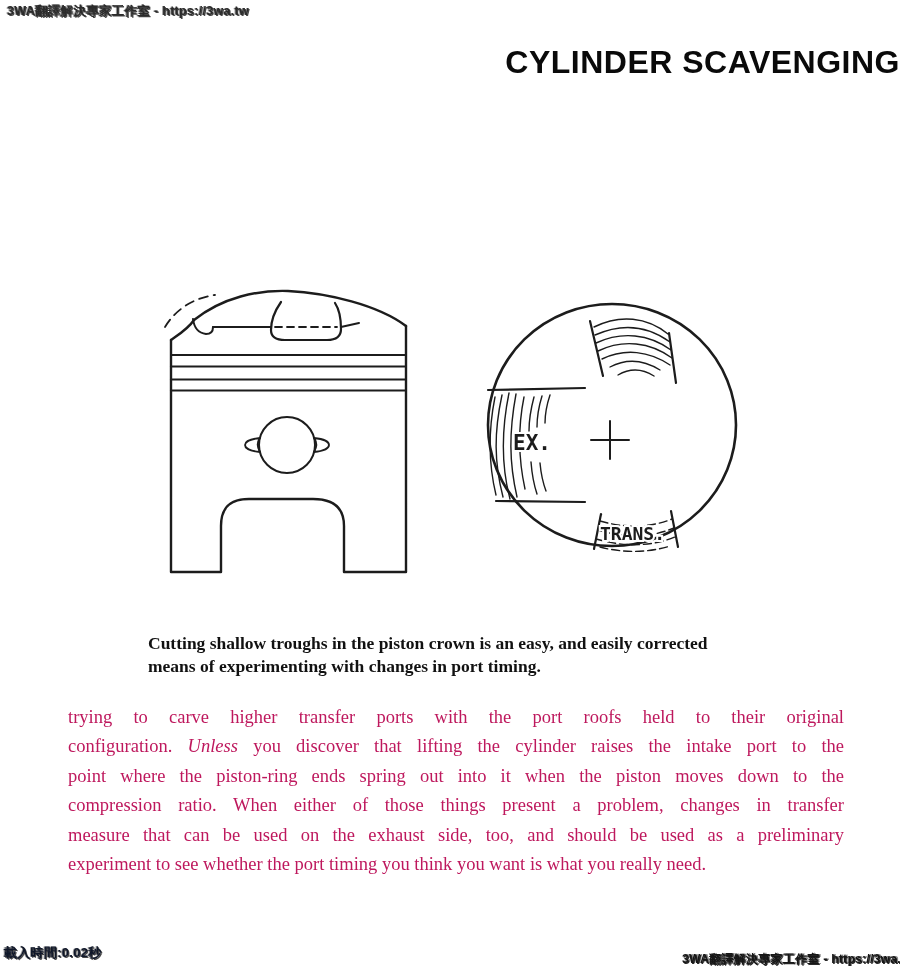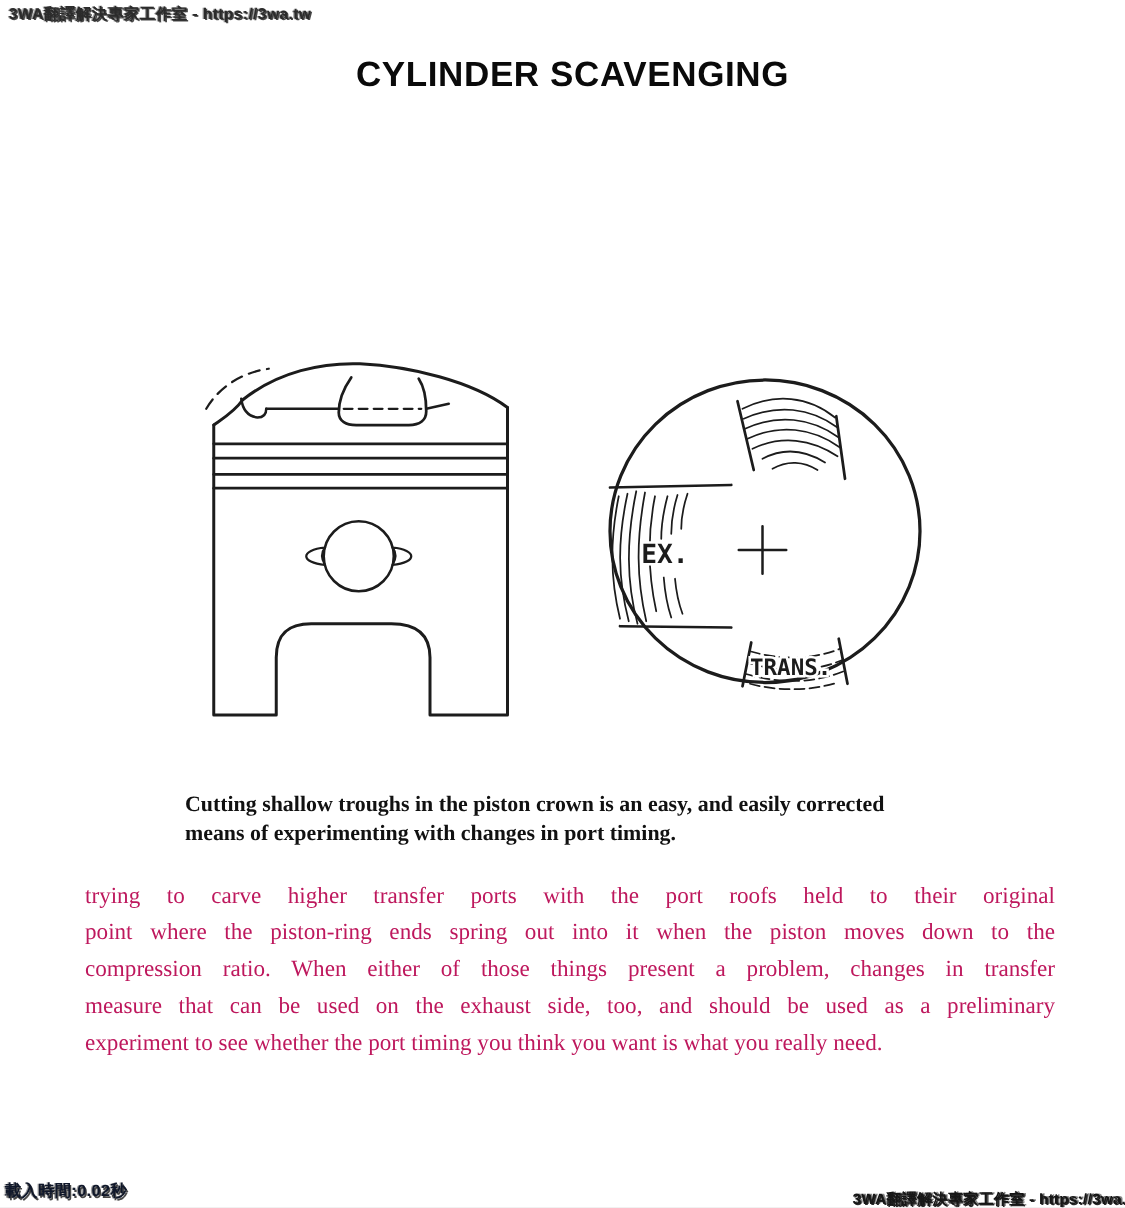--- a/index.html
+++ b/index.html
@@ -17,22 +17,22 @@
     text-shadow:1px 1px 0 rgba(40,40,40,.85), -1px 0 0 rgba(40,40,40,.45);
     letter-spacing:.3px;
   }
   .wm-top-left   { left:7px;  top:3px;    font-size:12.5px; }
   .wm-bottom-left{ left:4px;  top:944px;  font-size:13px; color:#0f172a; }
   .wm-bottom-right{ left:682px; top:951px; font-size:12px; color:#161616;
     text-shadow:1px 1px 0 rgba(20,20,20,.9), 2px 0 0 rgba(20,20,20,.5); }
   
   .title {
     position:absolute; left:0; top:44px; width:100%;
-    text-align:center; font-family:"Liberation Sans", sans-serif;
-    font-weight:bold; font-size:28px; letter-spacing:.5px; color:#0a0a0a;padding-left:16px;
+    text-align:right; font-family:"Liberation Sans", sans-serif;
+    font-weight:bold; font-size:32px; letter-spacing:.5px; color:#0a0a0a;padding-left:16px;
   }
   
   .fig-piston { position:absolute; left:163px; top:283px; }
   .fig-bore   { position:absolute; left:482px; top:297px; }
   svg path, svg ellipse, svg circle, svg line {
     fill:none; stroke:var(--ink); stroke-linecap:round; stroke-linejoin:round;
   }
   .bore-label {
     font-family:"DejaVu Sans Mono", monospace; font-weight:bold;
     fill:var(--ink); stroke:#ffffff; stroke-width:4px; paint-order:stroke;
@@ -135,20 +135,21 @@
     <text class="bore-label" x="118" y="243" font-size="18">TRANS.</text>
   </svg>
 
   <div class="caption">
     <div>Cutting shallow troughs in the piston crown is an easy, and easily corrected</div>
     <div>means of experimenting with changes in port timing.</div>
   </div>
 
   <div class="body-text">
     <div class="bline">trying to carve higher transfer ports with the port roofs held to their original</div>
+    <div class="bline"><span>configuration.  </span><span class="em">Unless</span><span> you discover that lifting the cylinder raises the intake port to the</span></div>
     <div class="bline">point where the piston-ring ends spring out into it when the piston moves down to the</div>
     <div class="bline">compression ratio.  When either of those things present a problem, changes in transfer</div>
     <div class="bline">measure that can be used on the exhaust side, too, and should be used as a preliminary</div>
     <div class="bline last">experiment to see whether the port timing you think you want is what you really need.</div>
   </div>
 
   <div class="wm wm-bottom-left">載入時間:0.02秒</div>
   <div class="wm wm-bottom-right">3WA翻譯解決專家工作室 - https://3wa.tw</div>
 
 </div>

